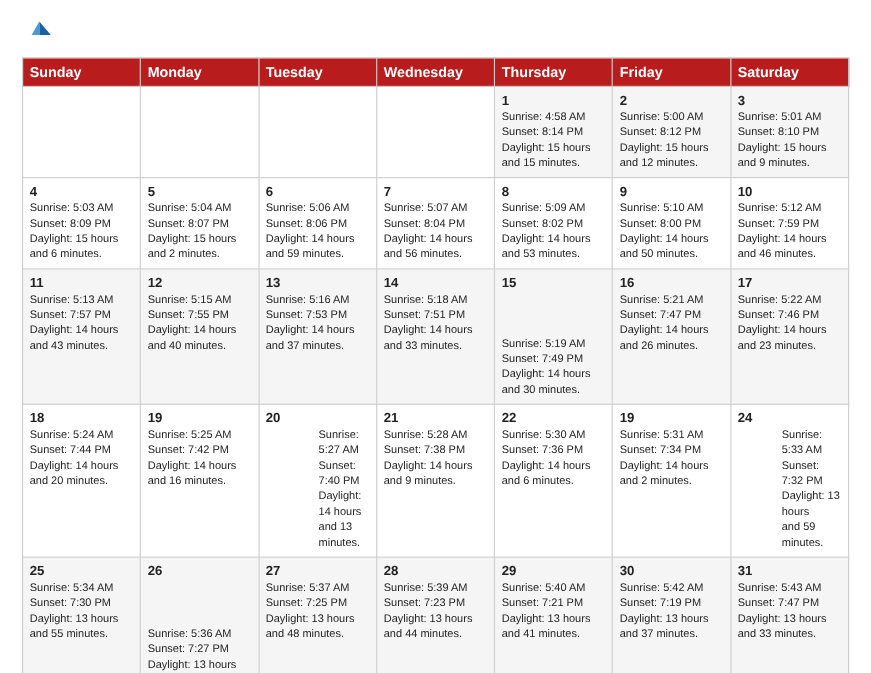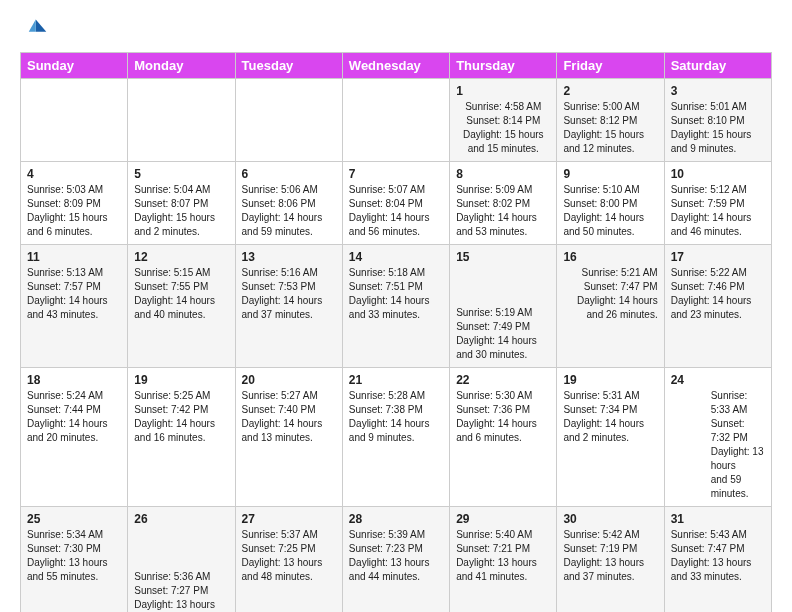--- a/index.html
+++ b/index.html
@@ -70,21 +70,21 @@
       color: #222;
       background: #fff;
     }
     .calendar tr:nth-child(odd) td {
       background: #f5f5f5;
     }
     .calendar tr:nth-child(even) td {
       background: #fff;
     }
     
-    .calendar thead tr th { background: #d946ef; }
+    .calendar thead tr th { background: #b91c1c; }
     .day-num {
       font-weight: bold;
       font-size: 12px;
       display: block;
       margin-bottom: 2px;
     }
     .empty { background: #fff !important; }
     .day-info {
       font-size: 10px;
       line-height: 1.4;
@@ -124,21 +124,21 @@
       </tr>
   </thead>
   <tbody id="calendar-body">
   <tr>
         <td class="empty"></td>
         <td class="empty"></td>
         <td class="empty"></td>
         <td class="empty"></td>
         <td>
           <span class="day-num">1</span>
-          <div class="day-info" style="white-space: pre-line; text-align: center;">Sunrise: 4:58 AM
+          <div class="day-info" style="white-space: pre-line;">Sunrise: 4:58 AM
 Sunset: 8:14 PM
 Daylight: 15 hours
 and 15 minutes.</div>
         </td>
         <td>
           <span class="day-num">2</span>
           <div class="day-info" style="white-space: pre-line;">Sunrise: 5:00 AM
 Sunset: 8:12 PM
 Daylight: 15 hours
 and 12 minutes.</div>
@@ -233,21 +233,21 @@
         </td>
         <td>
           <span class="day-num">15</span>
           <div class="day-info" style="white-space: pre-line; margin-top: 42px;">Sunrise: 5:19 AM
 Sunset: 7:49 PM
 Daylight: 14 hours
 and 30 minutes.</div>
         </td>
         <td>
           <span class="day-num">16</span>
-          <div class="day-info" style="white-space: pre-line; text-align: right;">Sunrise: 5:21 AM
+          <div class="day-info" style="white-space: pre-line;">Sunrise: 5:21 AM
 Sunset: 7:47 PM
 Daylight: 14 hours
 and 26 minutes.</div>
         </td>
         <td>
           <span class="day-num">17</span>
           <div class="day-info" style="white-space: pre-line;">Sunrise: 5:22 AM
 Sunset: 7:46 PM
 Daylight: 14 hours
 and 23 minutes.</div>
@@ -263,21 +263,21 @@
         </td>
         <td>
           <span class="day-num">19</span>
           <div class="day-info" style="white-space: pre-line;">Sunrise: 5:25 AM
 Sunset: 7:42 PM
 Daylight: 14 hours
 and 16 minutes.</div>
         </td>
         <td>
           <span class="day-num">20</span>
-          <div class="day-info" style="white-space: pre-line;">Sunrise: 5:27 AM
+          <div class="day-info" style="white-space: pre-line; margin-left: 48px;">Sunrise: 5:27 AM
 Sunset: 7:40 PM
 Daylight: 14 hours
 and 13 minutes.</div>
         </td>
         <td>
           <span class="day-num">21</span>
           <div class="day-info" style="white-space: pre-line;">Sunrise: 5:28 AM
 Sunset: 7:38 PM
 Daylight: 14 hours
 and 9 minutes.</div>

